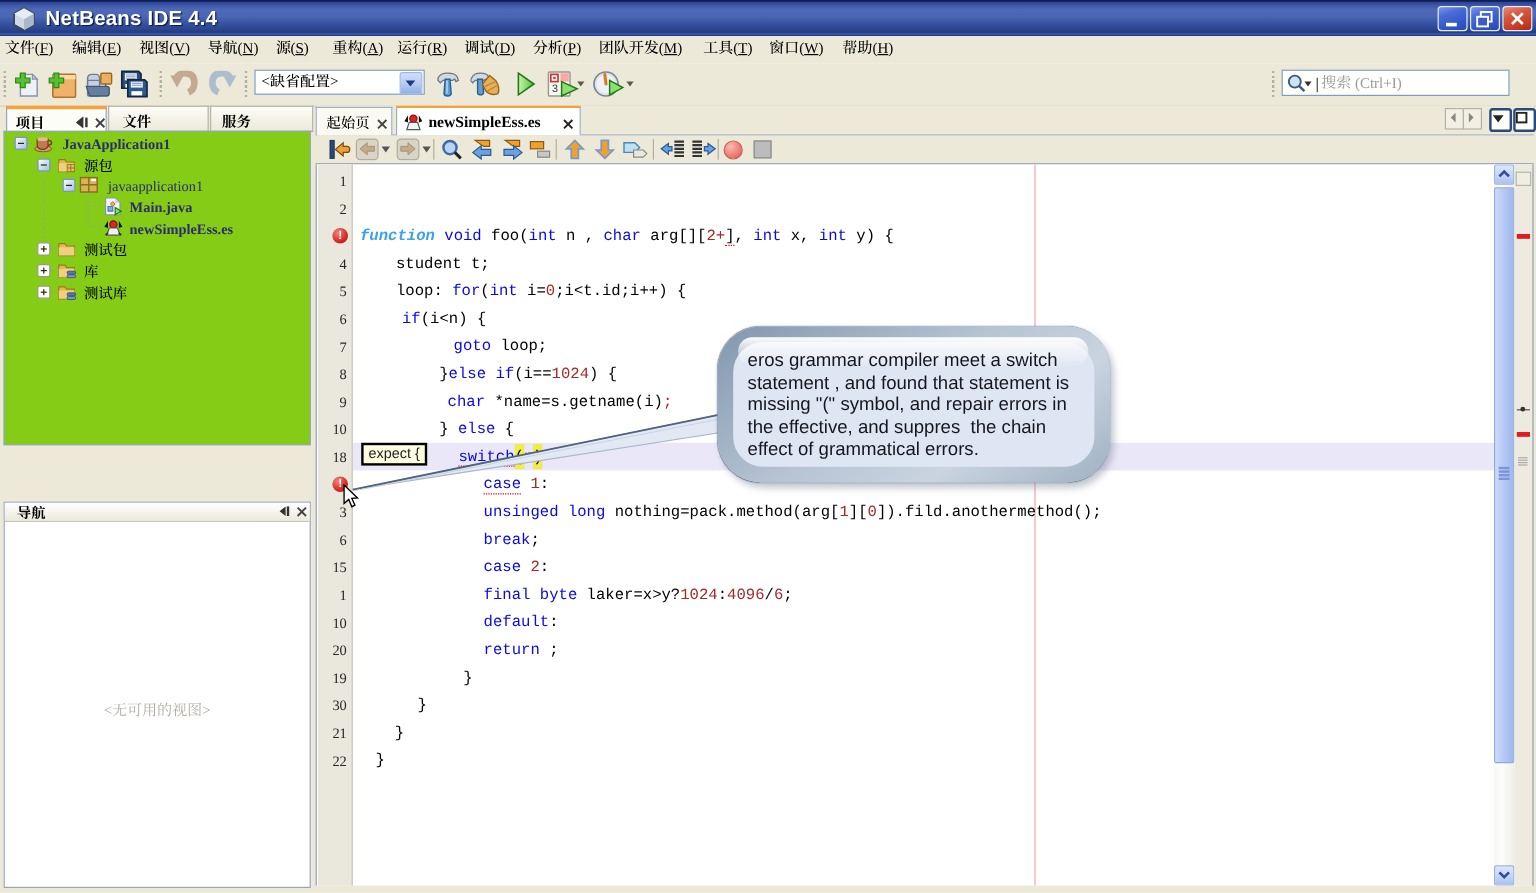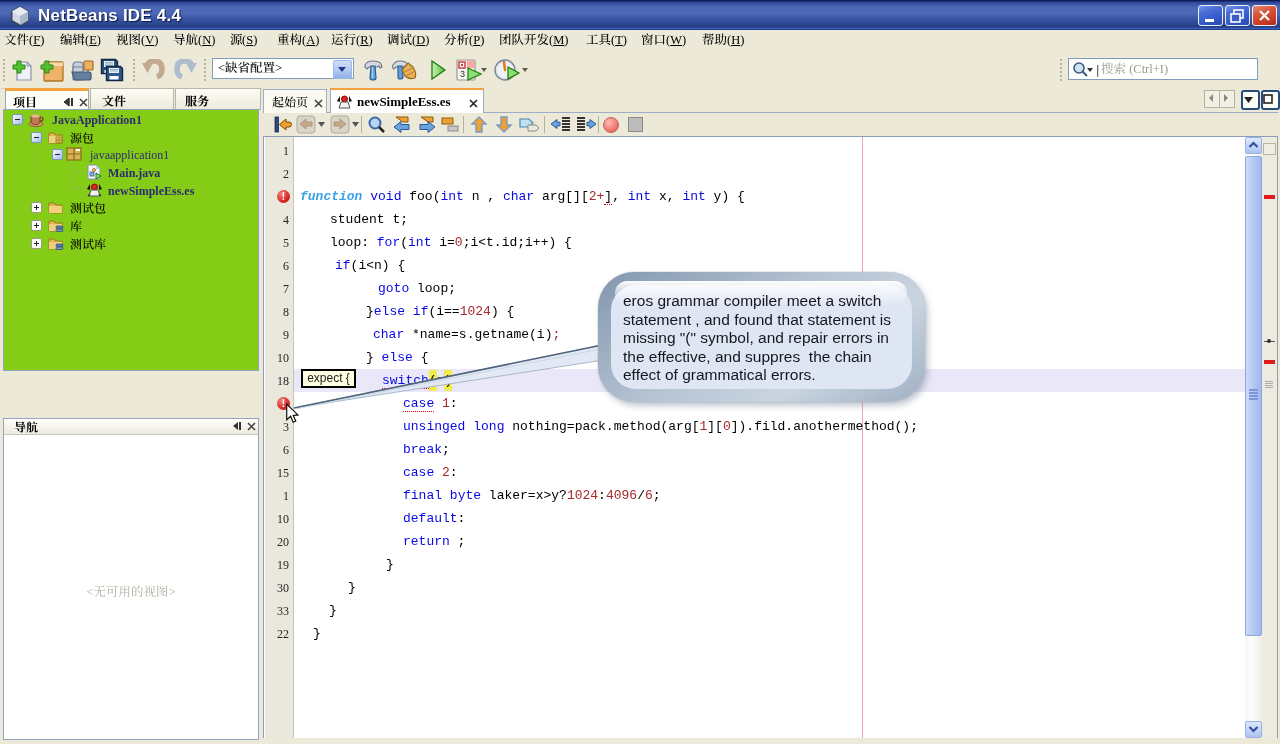--- a/index.html
+++ b/index.html
@@ -514,21 +514,21 @@
    <div class="gnum" style="top:210px">10</div>
    <div class="gnum" style="top:233px">18</div>
    <div class="gnum" style="top:279px">3</div>
    <div class="gnum" style="top:302px">6</div>
    <div class="gnum" style="top:325px">15</div>
    <div class="gnum" style="top:348px">1</div>
    <div class="gnum" style="top:371px">10</div>
    <div class="gnum" style="top:394px">20</div>
    <div class="gnum" style="top:417px">19</div>
    <div class="gnum" style="top:440px">30</div>
-   <div class="gnum" style="top:463px">33</div>
+   <div class="gnum" style="top:463px">21</div>
    <div class="gnum" style="top:486px">22</div>
   </div>
   <div id="codearea">
    <div id="curline"></div>
    <div id="marginline"></div>
    <pre class="code"><div style="padding-left:8px">​</div><div>​</div><div style="padding-left:8px"><span class="fun">function</span> <span class="kw">void</span> foo(<span class="kw">int</span> n , <span class="kw">char</span> arg[][<span class="num">2+</span><span class="rw">]</span>, <span class="kw">int</span> x, <span class="kw">int</span> y) {</div><div style="padding-left:38px">student t;</div><div style="padding-left:38px">loop: <span class="kw">for</span>(<span class="kw">int</span> i=<span class="num">0</span>;i&lt;t.id;i++) {</div><div style="padding-left:43px"><span class="kw">if</span>(i&lt;n) {</div><div style="padding-left:86px"><span class="kw">goto</span> loop;</div><div style="padding-left:74px">}<span class="kw">else</span> <span class="kw">if</span>(i==<span class="num">1024</span>) {</div><div style="padding-left:81px"><span class="kw">char</span> *name=s.getname(i)<span class="num">;</span></div><div style="padding-left:74px">} <span class="kw">else</span> {</div><div style="padding-left:90px"><span class="kw rw">switch</span><span class="hl">(</span>n<span class="hl">)</span></div><div style="padding-left:111px"><span class="kw rw">case</span> <span class="num">1</span>:</div><div style="padding-left:111px"><span class="kw">unsinged</span> <span class="kw">long</span> nothing=pack.method(arg[<span class="num">1</span>][<span class="num">0</span>]).fild.anothermethod();</div><div style="padding-left:111px"><span class="kw">break</span>;</div><div style="padding-left:111px"><span class="kw">case</span> <span class="num">2</span>:</div><div style="padding-left:111px"><span class="kw">final</span> <span class="kw">byte</span> laker=x&gt;y?<span class="num">1024</span>:<span class="num">4096</span>/<span class="num">6</span>;</div><div style="padding-left:111px"><span class="kw">default</span>:</div><div style="padding-left:111px"><span class="kw">return</span> ;</div><div style="padding-left:94px">}</div><div style="padding-left:56px">}</div><div style="padding-left:37px">}</div><div style="padding-left:21px">}</div></pre>
   </div>
   <div id="vscroll">
    <div class="sbtn" style="top:0px"><svg width="15" height="15">
               <path d="M3.5 9 l4 -4 l4 4" fill="none" stroke="#2f4f9e" stroke-width="2.2"></path>

